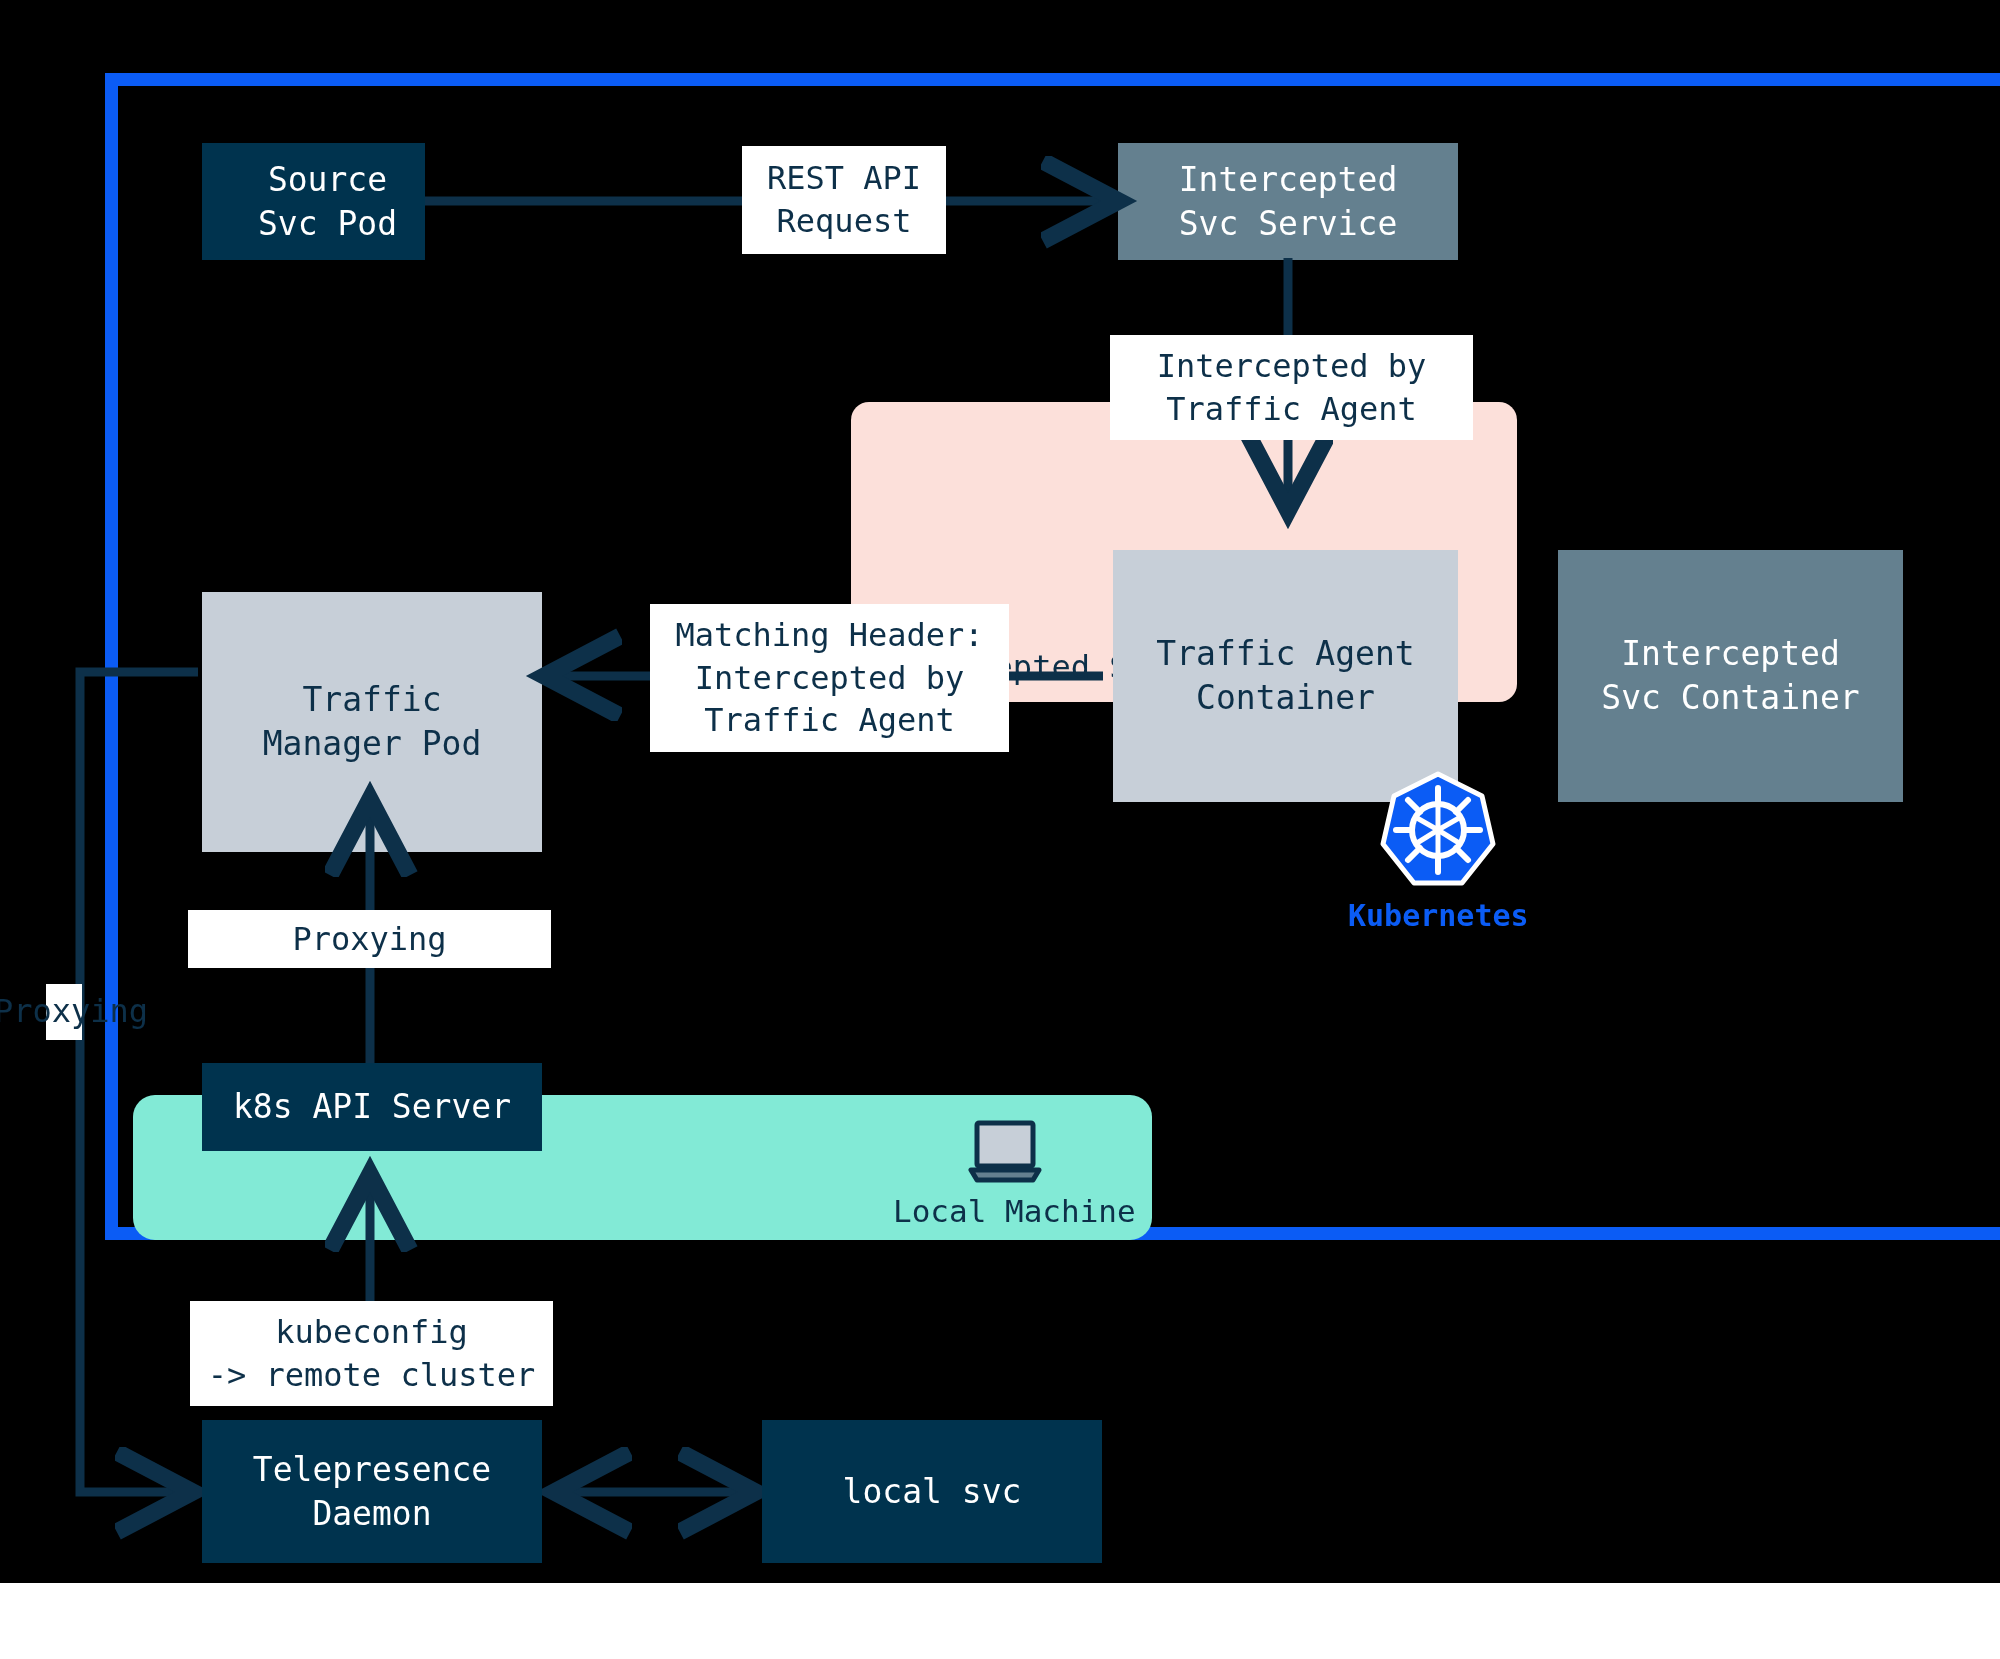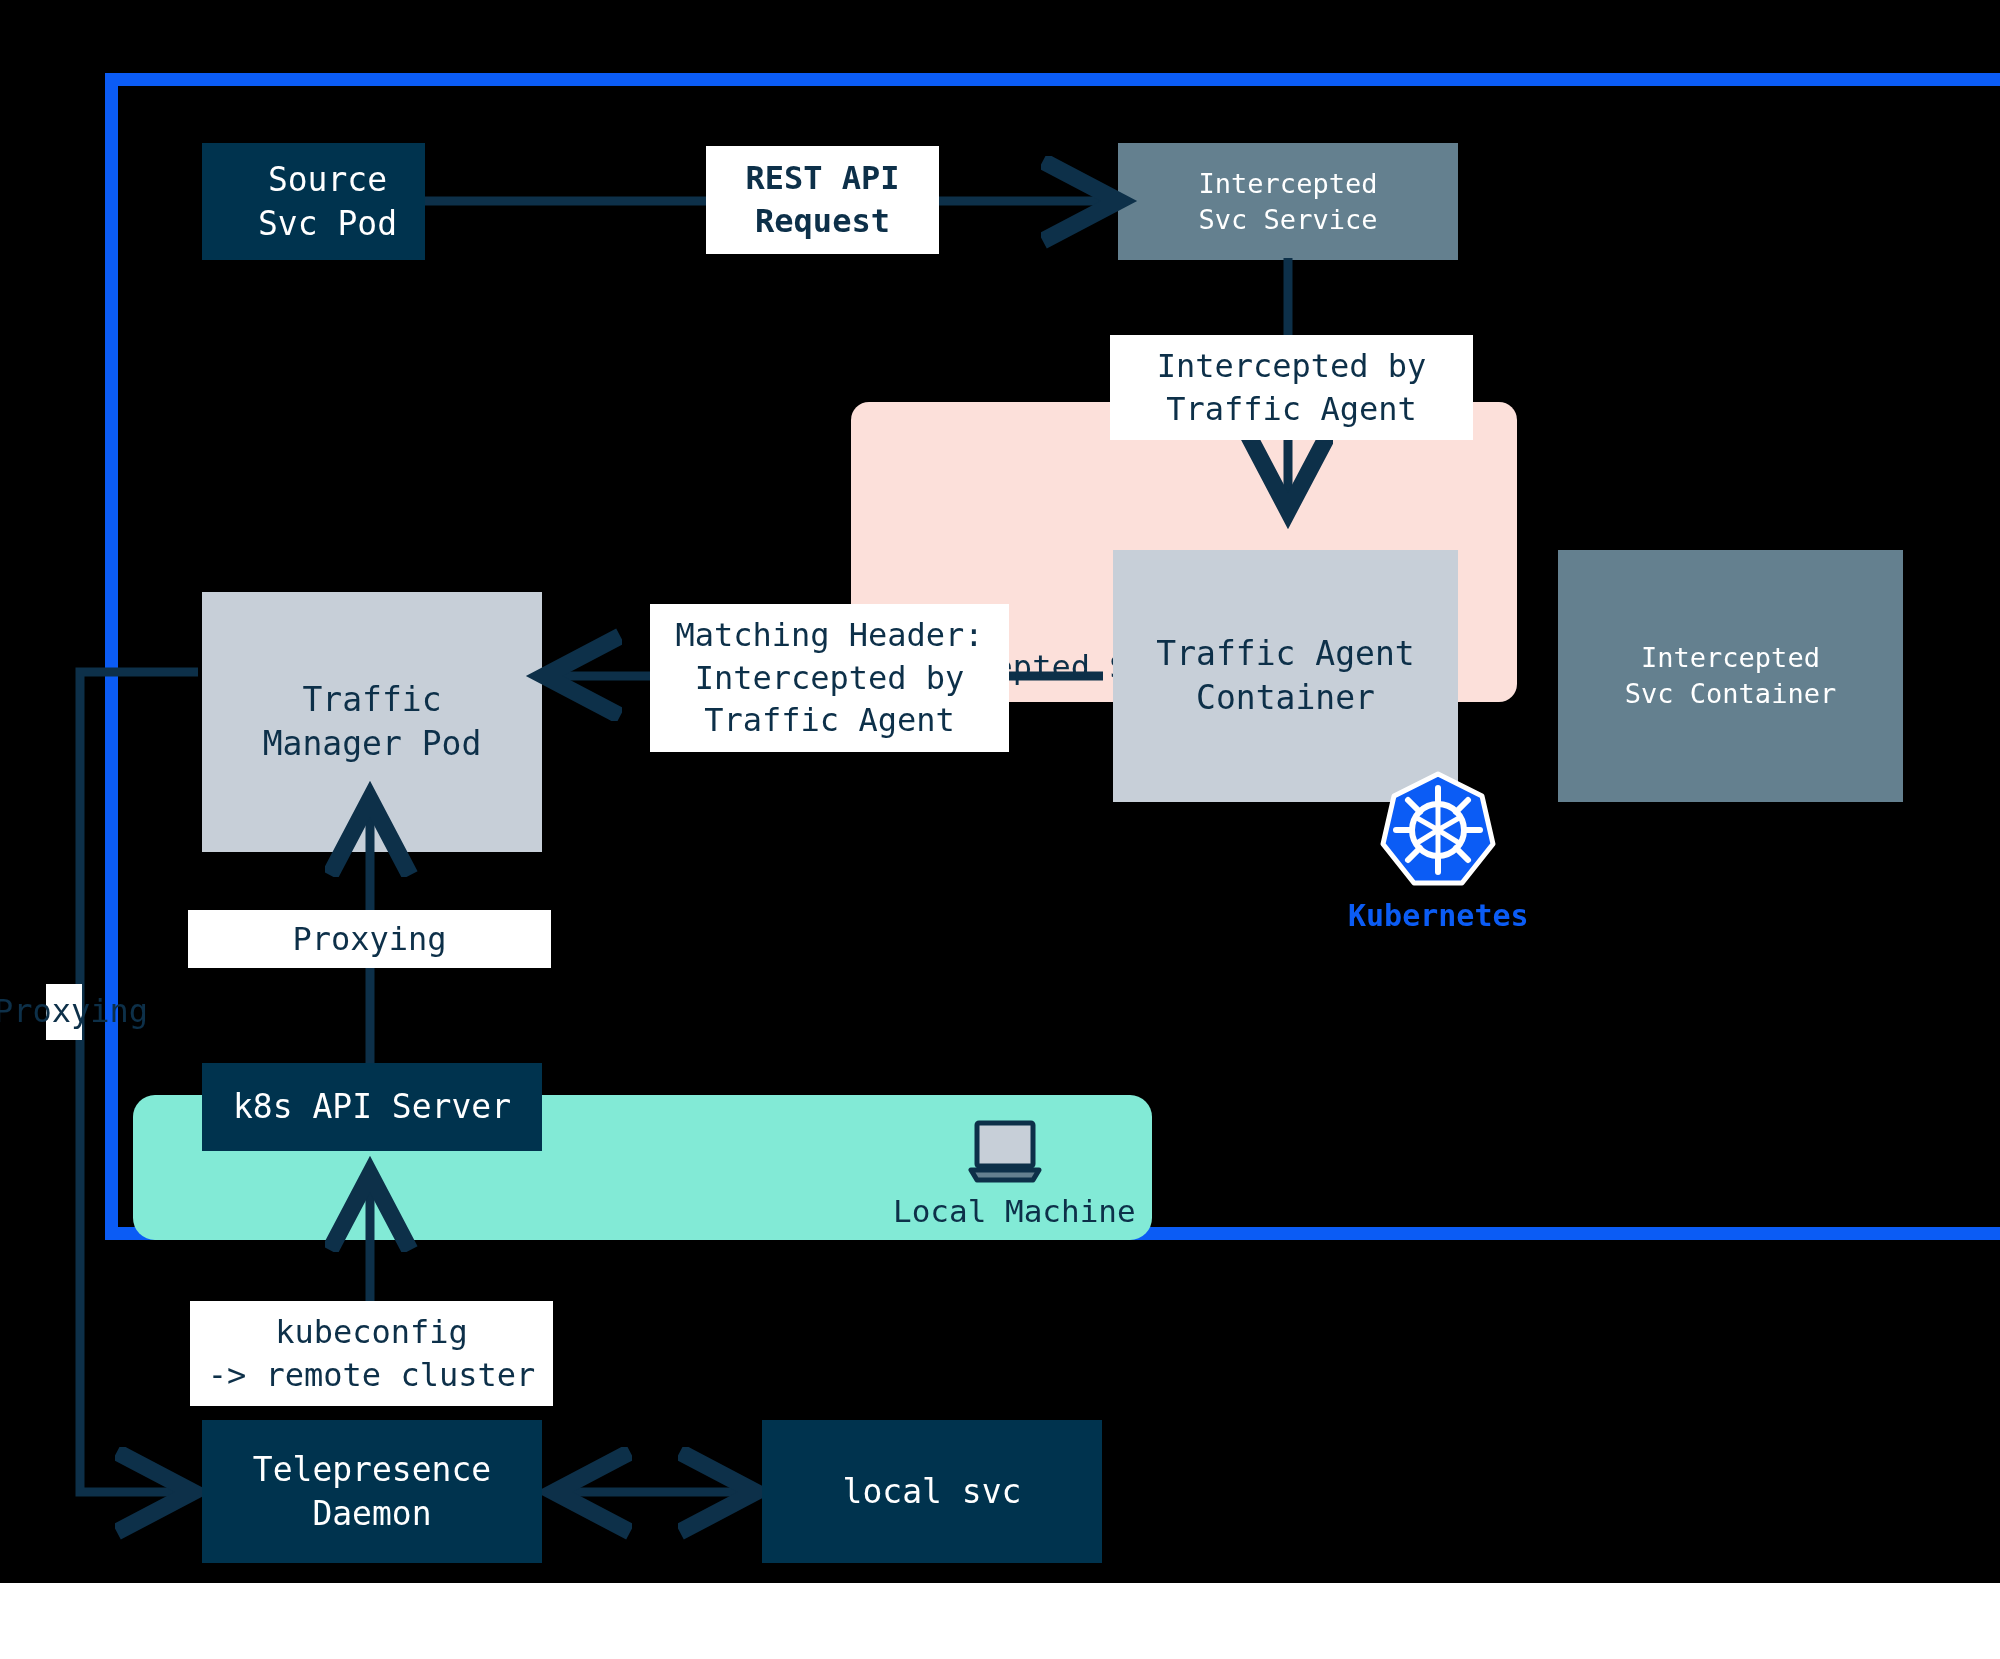--- a/index.html
+++ b/index.html
@@ -41,21 +41,21 @@
     box-sizing: border-box;
   }
   .node-dark {
     background: #00334e;
     color: #ffffff;
     font-size: 33px;
   }
   .node-slate {
     background: #64808f;
     color: #ffffff;
-    font-size: 27px;
+    font-size: 33px;
   }
   .node-gray {
     background: #c7cfd8;
     color: #0d3049;
     font-size: 33px;
   }
   .edge-label {
     position: absolute;
     background: #ffffff;
     color: #0d3049;
@@ -198,21 +198,21 @@
   <div class="node node-slate" style="left:1558px; top:550px; width:345px; height:252px; z-index:3;">Intercepted
 Svc Container</div>
 
   <div class="node node-dark" style="left:202px; top:1063px; width:340px; height:88px;">k8s API Server</div>
 
   <div class="node node-dark" style="left:762px; top:1420px; width:340px; height:143px; z-index:4;">local svc</div>
 
   <div class="node node-dark" style="left:202px; top:1420px; width:340px; height:143px; z-index:4;">Telepresence
 Daemon</div>
 
-  <div class="edge-label" style="left:706px; top:146px; width:233px; height:108px;font-weight:bold;">REST API
+  <div class="edge-label" style="left:742px; top:146px; width:204px; height:108px;">REST API
 Request</div>
 
   <div class="edge-label" style="left:1110px; top:335px; width:363px; height:105px;">Intercepted by
 Traffic Agent</div>
 
   <div class="edge-label" style="left:650px; top:604px; width:359px; height:148px;">Matching Header:
 Intercepted by
 Traffic Agent</div>
 
   <div class="edge-label" style="left:188px; top:910px; width:363px; height:58px;">Proxying</div>

